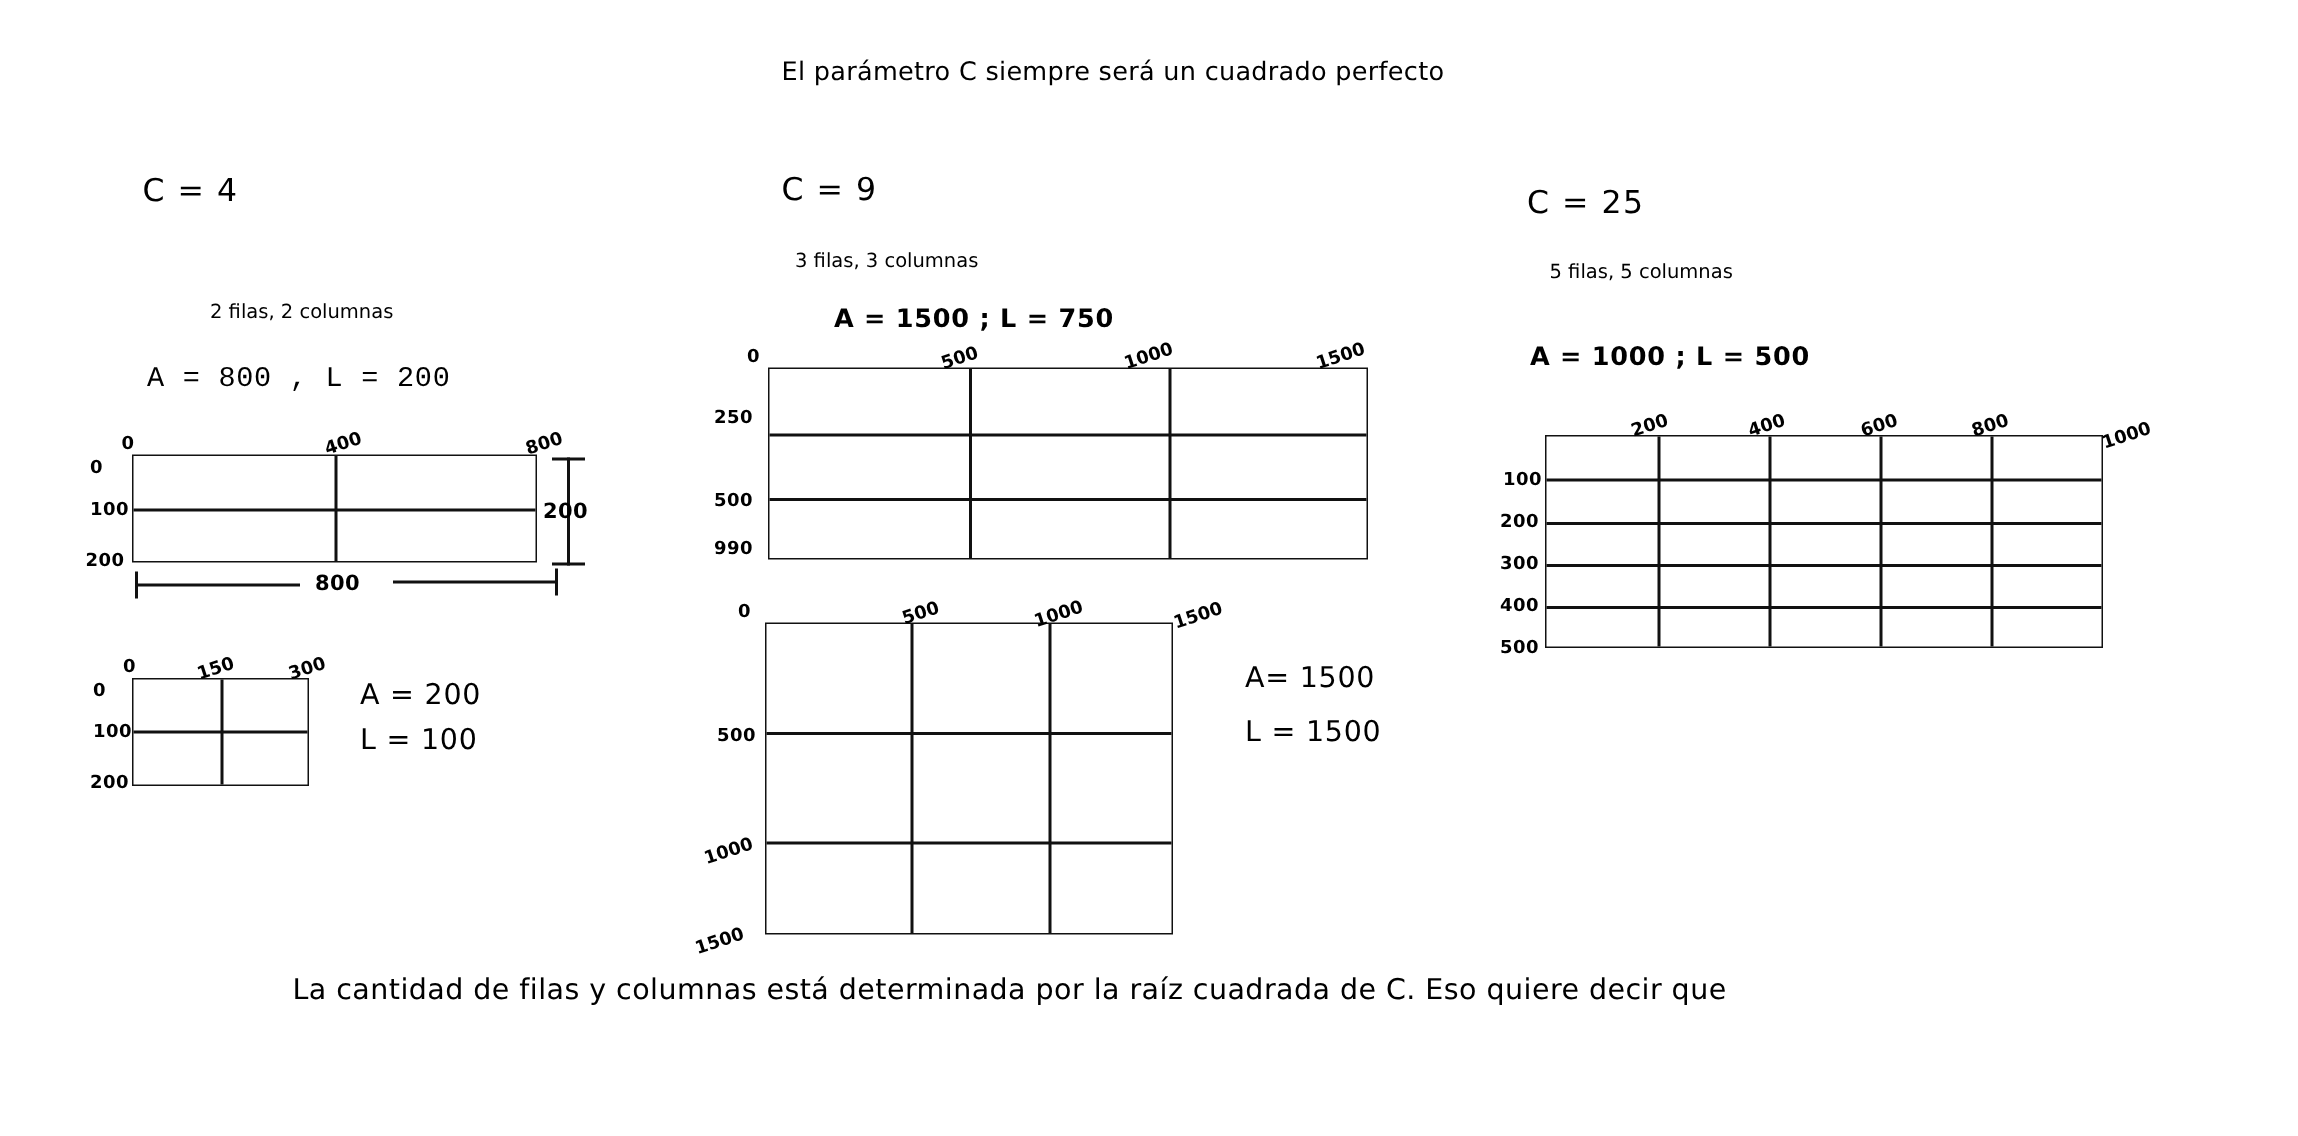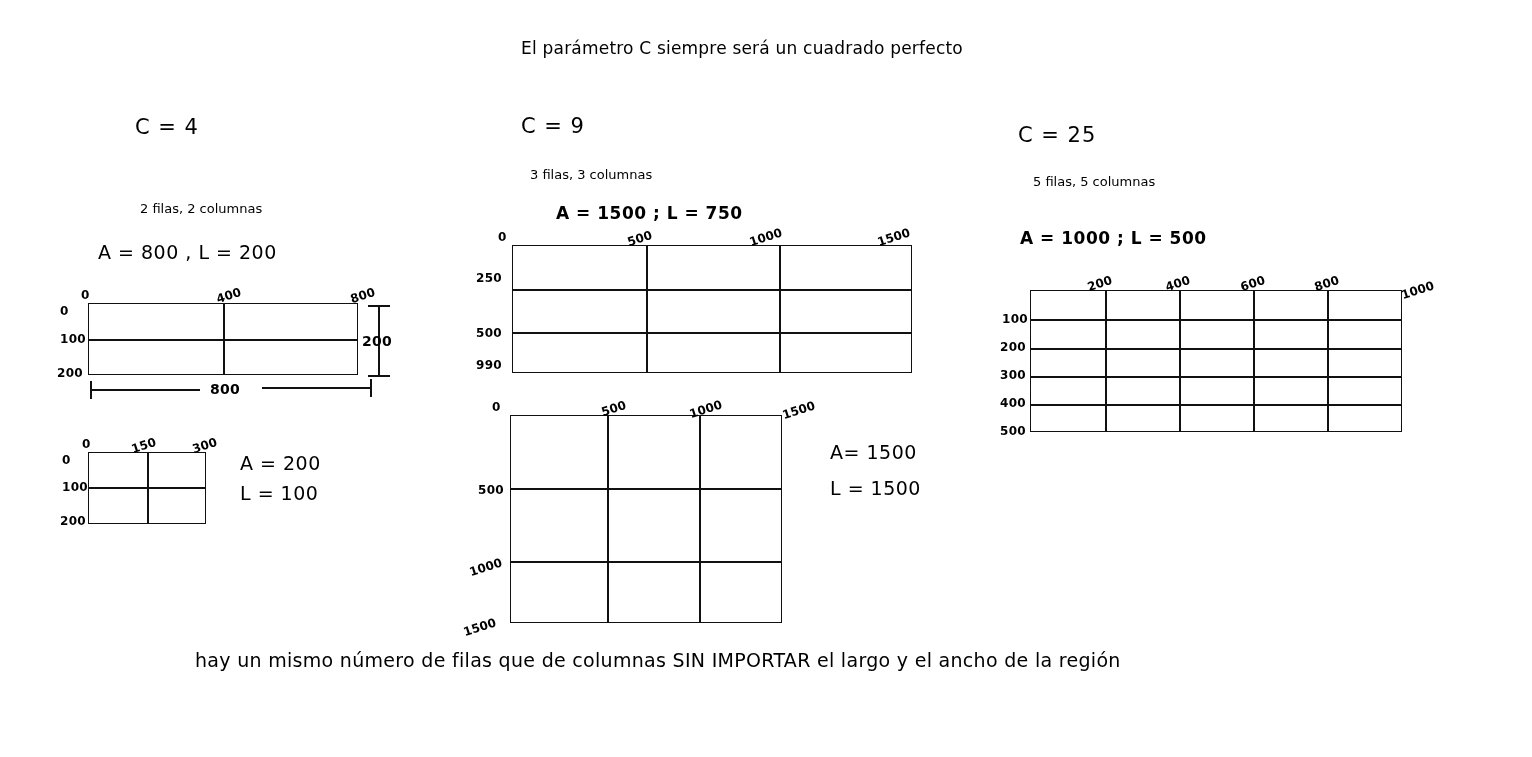--- a/index.html
+++ b/index.html
@@ -79,24 +79,24 @@
     font-size: 19px;
     line-height: 30px;
     letter-spacing: 0.3px;
   }
 </style>
 </head>
 <body>
 
 <div class="abs title">El parámetro C siempre será un cuadrado perfecto</div>
 
-<div class="abs case-title" style="left:95px; top:115px;margin-left:40px;">C = 4</div>
+<div class="abs case-title" style="left:95px; top:115px;">C = 4</div>
 <div class="abs case-sub" style="left:140px; top:167px;margin-top:34px;">2 filas, 2 columnas</div>
 
-<div class="abs annot-big" style="left:98px; top:241px;">A = 800 ,  L = 200</div>
+<div class="abs annot-big" style="left:98px; top:241px;font-family:Liberation Mono, monospace;">A = 800 ,  L = 200</div>
 
 <div class="grid" id="grid-c4-1" style="left:88px; top:303px; width:270px; height:72px;">
   <div class="vline" style="left:134px;"></div>
   <div class="hline" style="top:35px;"></div>
 </div>
 
 <div class="abs tick" style="left:81px; top:288px;">0</div>
 <div class="abs tick-rot" style="left:219px; top:292px;">400</div>
 <div class="abs tick-rot" style="left:353px; top:292px;">800</div>
 
@@ -185,14 +185,14 @@
 <div class="abs tick-rot" style="left:1243px; top:280px;">600</div>
 <div class="abs tick-rot" style="left:1317px; top:280px;">800</div>
 <div class="abs tick-rot" style="left:1404px; top:288px;">1000</div>
 <div class="abs tick" style="left:1002px; top:312px;">100</div>
 <div class="abs tick" style="left:1000px; top:340px;">200</div>
 <div class="abs tick" style="left:1000px; top:368px;">300</div>
 <div class="abs tick" style="left:1000px; top:396px;">400</div>
 <div class="abs tick" style="left:1000px; top:424px;">500</div>
 
 <div class="abs footer">
-  <div>hay un mismo número de filas que de columnas SIN IMPORTAR el largo y el ancho de la región</div>
+  <div>La cantidad de filas y columnas está determinada por la raíz cuadrada de C. Eso quiere decir que</div>
 </div>
 
 </body></html>

